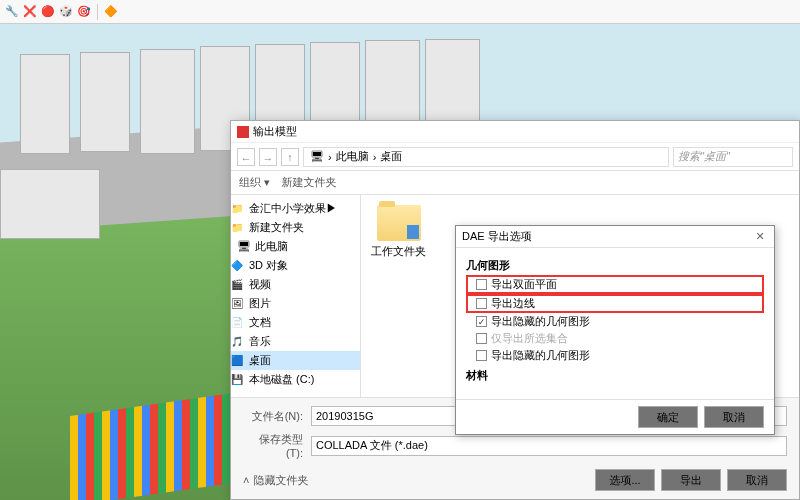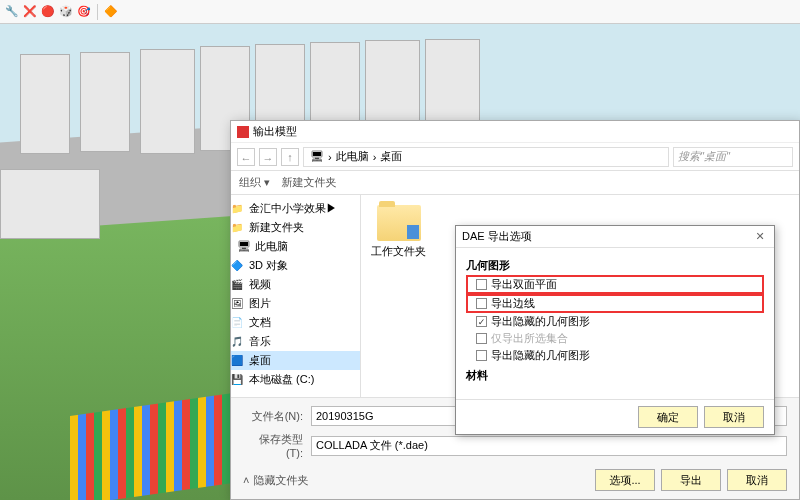--- a/index.html
+++ b/index.html
@@ -31,21 +31,21 @@
 .file-area { flex: 1; padding: 10px; display: flex; gap: 18px; align-items: flex-start; }
 .folder { display: flex; flex-direction: column; align-items: center; gap: 3px; cursor: pointer; }
 .folder-ico { width: 44px; height: 36px; background: linear-gradient(#ffe9a8, #f5d376); border-radius: 2px; position: relative; }
 .folder-ico::before { content: ""; position: absolute; top: -4px; left: 2px; width: 16px; height: 6px; background: #f5d376; border-radius: 2px 2px 0 0; }
 .folder-ico .mark { position: absolute; right: 2px; bottom: 2px; width: 12px; height: 14px; background: #4a90d9; }
 .save-footer { border-top: 1px solid #e0e0e0; padding: 8px 12px; display: flex; flex-direction: column; gap: 6px; background: #f6f6f6; }
 .footer-row { display: flex; align-items: center; gap: 8px; }
 .footer-row label { width: 60px; text-align: right; color: #555; }
 .footer-row .field { flex: 1; height: 20px; border: 1px solid #bbb; background: #fff; padding: 0 4px; display: flex; align-items: center; }
 .footer-btns { display: flex; justify-content: space-between; align-items: center; padding-top: 4px; }
-.btn { width: 60px; height: 22px; border: 1px solid #aaa; background: #fef9c3; display: flex; align-items: center; justify-content: center; cursor: pointer; }
+.btn { width: 60px; height: 22px; border: 1px solid #aaa; background: #737373; display: flex; align-items: center; justify-content: center; cursor: pointer; }
 .hide-folder { display: flex; align-items: center; gap: 4px; color: #555; cursor: pointer; }
 
 .options-dialog { position: absolute; left: 455px; top: 225px; width: 320px; height: 210px; background: #fff; border: 1px solid #888; box-shadow: 2px 2px 8px rgba(0,0,0,.25); display: flex; flex-direction: column; z-index: 10; }
 .opt-title { height: 22px; display: flex; align-items: center; justify-content: space-between; padding: 0 6px; border-bottom: 1px solid #e0e0e0; }
 .opt-close { width: 16px; height: 16px; display: flex; align-items: center; justify-content: center; cursor: pointer; color: #666; }
 .opt-body { flex: 1; padding: 6px 10px; overflow: auto; }
 .opt-group { font-weight: bold; margin: 4px 0 2px; }
 .opt-row { display: flex; align-items: center; gap: 4px; padding: 1px 0 1px 10px; }
 .opt-row.disabled { color: #aaa; }
 .opt-row.highlight { border: 2px solid #e33; padding: 0 0 0 8px; }

